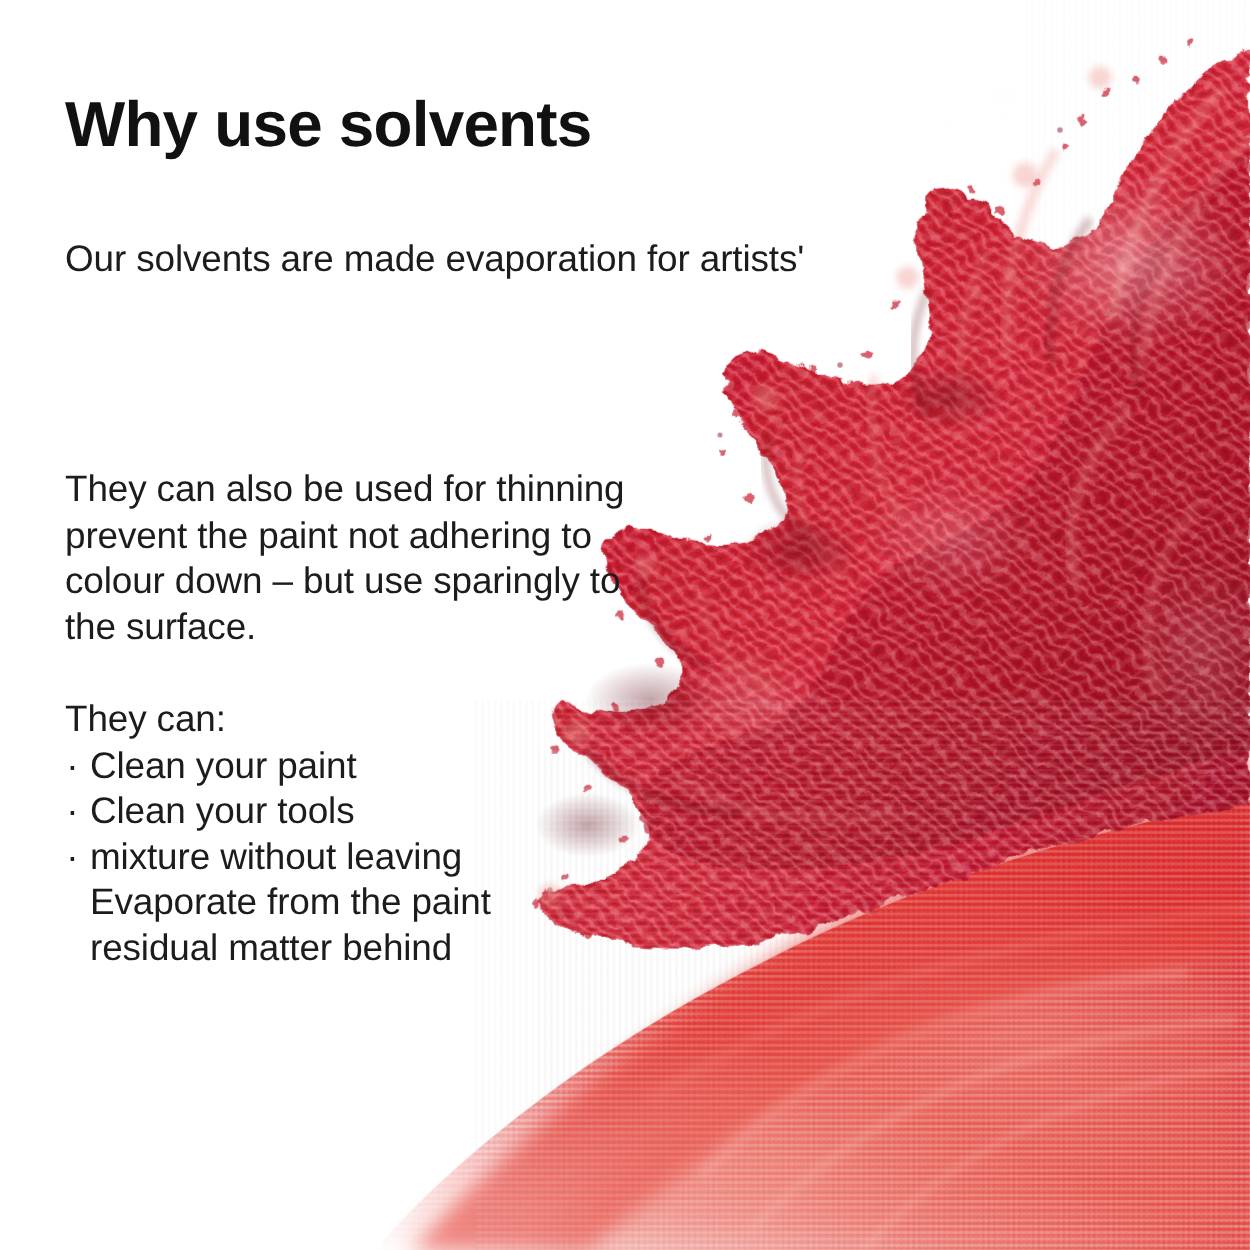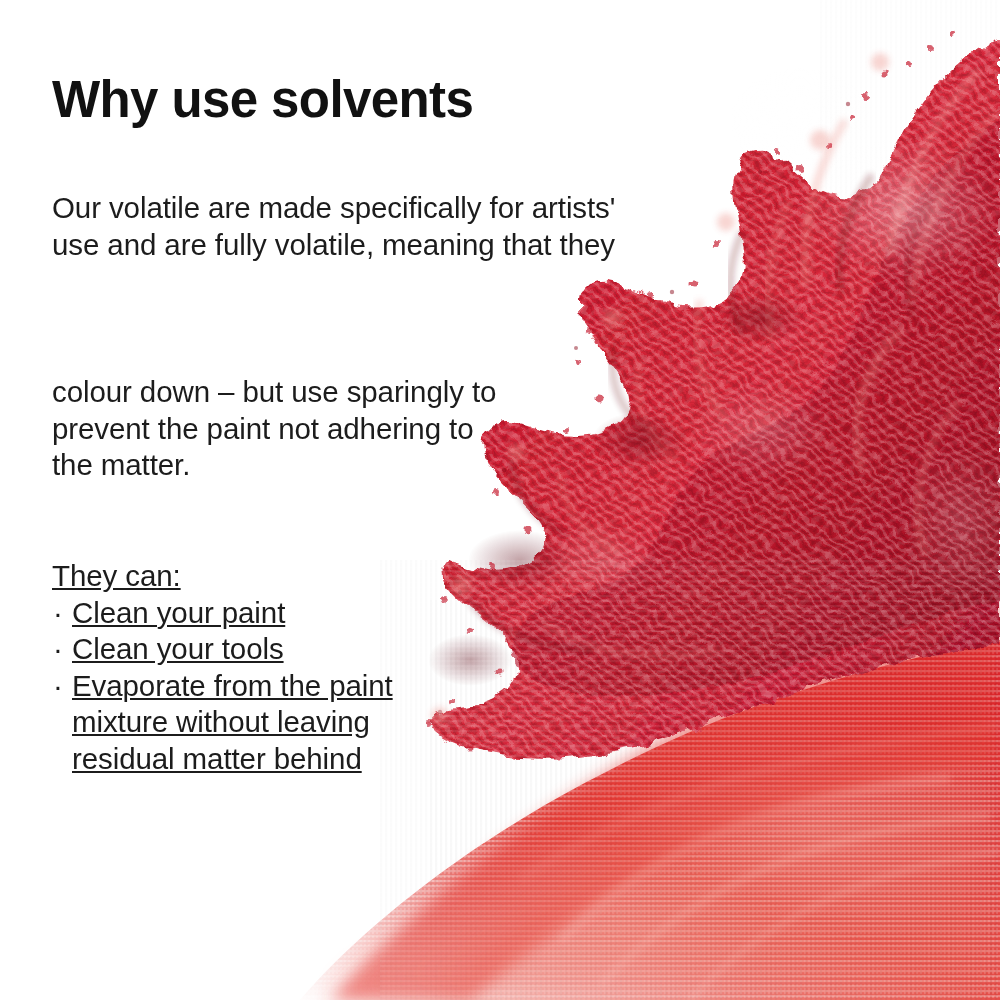--- a/index.html
+++ b/index.html
@@ -59,21 +59,21 @@
     position: absolute;
     left: 52px;
     color: #1c1c1c;
     font-size: 29.5px;
     line-height: 36.5px;
     letter-spacing: -0.1px;
   }
 
   #para-1 { top: 190px; width: 600px; }
   #para-2 { top: 374px; width: 520px; }
-  #list-block { top: 558px; width: 450px; text-decoration: underline; }
+  #list-block { top: 558px; width: 450px; }
 
   .body-block .line { display: block; white-space: nowrap; }
 
   #list-intro {
     display: block;
     white-space: nowrap;
   }
 
   .bullet-list {
     list-style: none;
@@ -413,50 +413,50 @@
 
       <rect x="380" y="560" width="620" height="440" fill="url(#weave)" opacity="0.30"></rect>
     </svg>
   </div>
 
   <div id="text-layer">
 
     <h1 id="page-title">Why use solvents</h1>
 
     <div class="body-block" id="para-1">
-      <span class="line">Our volatile are made specifically for artists'</span>
-      <span class="line">use and are fully volatile, meaning that they</span>
+      <span class="line">Our solvents are made evaporation for artists'</span>
     </div>
 
     <div class="body-block" id="para-2">
+      <span class="line">They can also be used for thinning</span>
+      <span class="line">prevent the paint not adhering to</span>
       <span class="line">colour down – but use sparingly to</span>
-      <span class="line">prevent the paint not adhering to</span>
-      <span class="line">the matter.</span>
+      <span class="line">the surface.</span>
     </div>
 
     <div class="body-block" id="list-block">
       <span id="list-intro">They can:</span>
       <ul class="bullet-list">
         <li class="bullet-item">
           <span class="bullet-dot">·</span>
           <span class="bullet-text">
             <span class="line">Clean your paint</span>
           </span>
         </li>
         <li class="bullet-item">
           <span class="bullet-dot">·</span>
           <span class="bullet-text">
             <span class="line">Clean your tools</span>
           </span>
         </li>
         <li class="bullet-item">
           <span class="bullet-dot">·</span>
           <span class="bullet-text">
+            <span class="line">mixture without leaving</span>
             <span class="line">Evaporate from the paint</span>
-            <span class="line">mixture without leaving</span>
             <span class="line">residual matter behind</span>
           </span>
         </li>
       </ul>
     </div>
 
   </div>
 </div>
 
 </body></html>

